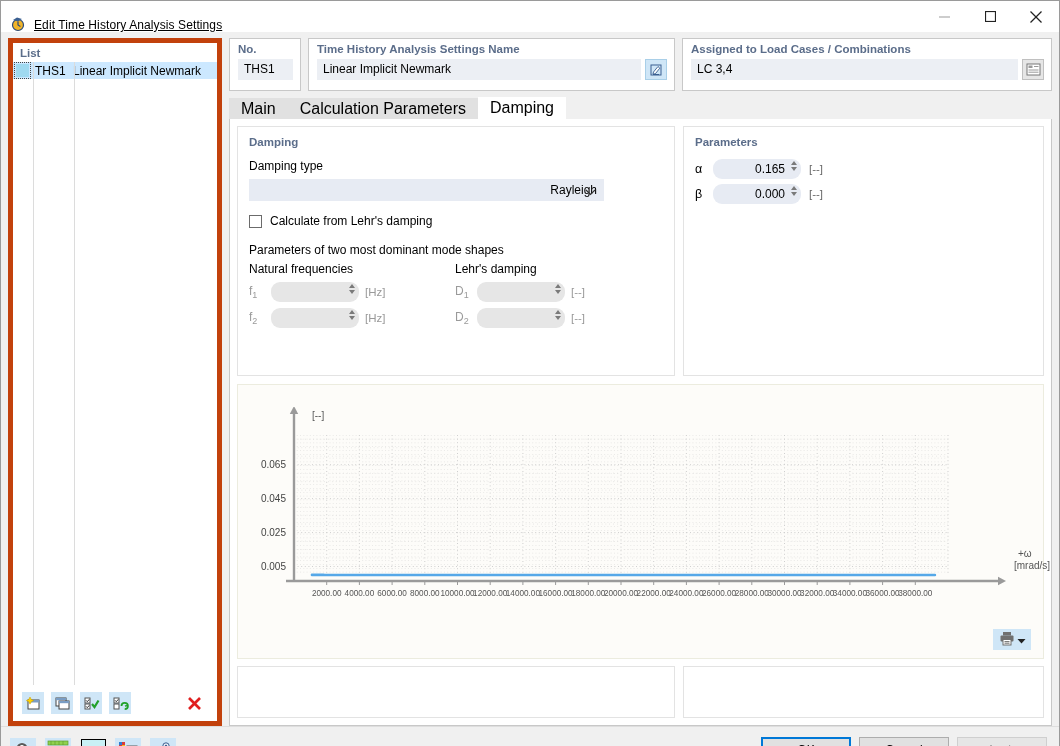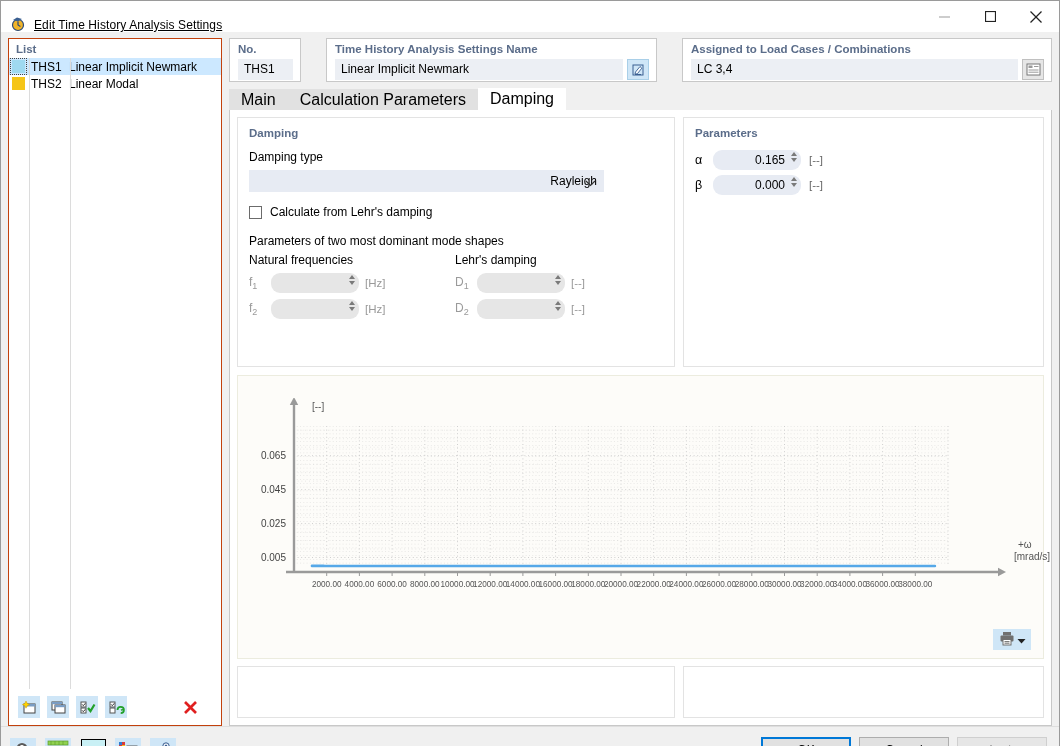--- a/index.html
+++ b/index.html
@@ -53,21 +53,21 @@
     background: #f0f0f0;
     padding: 0;
     position: relative;
   }
 
   
   .left-pane {
     width: 214px; min-width: 214px;
     margin: 6px 0 0 7px;
     background: #ffffff;
-    border: 1px solid #c2410c;
+    border: 5px solid #c2410c;
     display: flex; flex-direction: column;
     height: 688px;
   }
   .left-header {
     padding: 4px 0 3px 7px;
     font-weight: bold; font-size: 11.5px;
     color: #5b6d8a;
   }
   .list-rows { flex: 1; position: relative; }
   .list-row {
@@ -100,21 +100,21 @@
   }
   .tb-btn.plain { background: transparent; }
 
   
   .right-pane {
     flex: 1;
     margin: 6px 7px 0 7px;
     display: flex; flex-direction: column;
   }
 
-  .top-strip { display: flex; gap: 25px; height: 44px; }
+  .top-strip { display: flex; gap: 7px; height: 53px; }
   .fieldbox {
     background: #ffffff;
     border: 1px solid #c8c8c8;
     padding: 4px 7px 0 8px;
     display: flex; flex-direction: column;
   }
   .fieldbox .flabel {
     font-weight: bold; font-size: 11.5px; color: #5b6d8a;
     margin-bottom: 4px;
   }
@@ -337,25 +337,20 @@
 
     <div class="left-pane">
       <div class="left-header">List</div>
       <div class="list-rows">
         <div class="list-col-sep" style="left:20px;"></div>
         <div class="list-col-sep" style="left:61px;"></div>
         <div class="list-row selected">
           <div class="swatch sel-outline" style="background:#9fd9f0"></div>
           <div class="row-id">THS1</div>
           <div class="row-name">Linear Implicit Newmark</div>
-        </div>
-        <div class="list-row">
-          <div class="swatch" style="background:#f5c518"></div>
-          <div class="row-id">THS2</div>
-          <div class="row-name">Linear Modal</div>
         </div>
       </div>
       <div class="left-toolbar">
         <div class="tb-btn">
           <svg width="17" height="17" viewBox="0 0 17 17">
             <rect x="3" y="5" width="11" height="9" fill="#fff" stroke="#444" stroke-width="1"></rect>
             <rect x="3" y="5" width="11" height="2.5" fill="#7a9dc4"></rect>
             <path d="M3 2 l1.2 2.4 2.4 1.2 -2.4 1.2 -1.2 2.4 -1.2 -2.4 -2.4 -1.2 2.4 -1.2z" transform="translate(2,0)" fill="#ffd200" stroke="#c79a00" stroke-width=".5"></path>
           </svg>
         </div>

